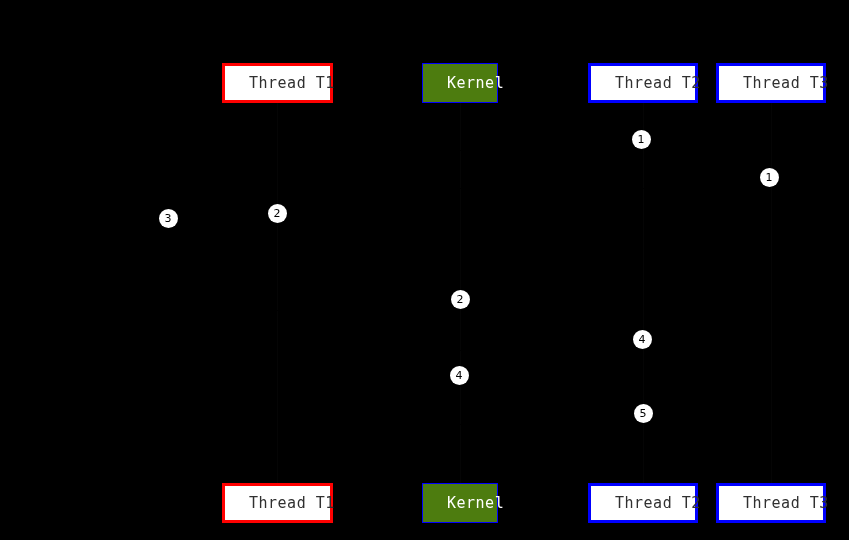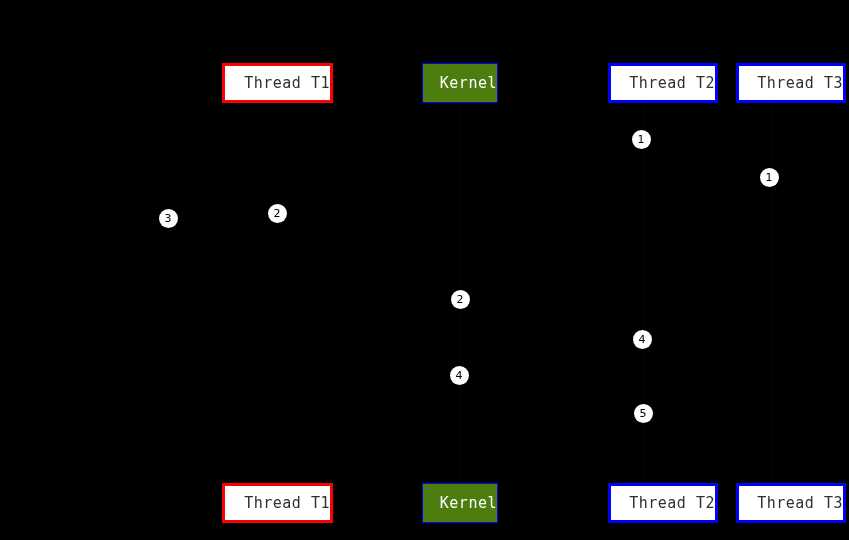--- a/index.html
+++ b/index.html
@@ -17,38 +17,37 @@
     background: #000000;
     overflow: hidden;
   }
 
   
   .lifebox {
     position: absolute;
     box-sizing: border-box;
     display: flex;
     align-items: center;
-    justify-content: flex-end;
+    justify-content: flex-start;
     font-family: "DejaVu Sans Mono", "Liberation Mono", monospace;
     font-size: 15px;
     letter-spacing: 0.5px;
     white-space: nowrap;
     line-height: 1;
     padding-left: 24px;
   }
   .lifebox.red {
     background: #ffffff;
     border: 3px solid #ff0000;
     color: #303030;
   }
   .lifebox.blueoutline {
     background: #ffffff;
     border: 3px solid #0000ff;
     color: #303030;
-    margin-left: 20px;
   }
   .lifebox.bluefill {
     background: #4d7c0f;
     border: 1px solid #0000ff;
     color: #ffffff;
   }
 
   
   .lifeline {
     position: absolute;

